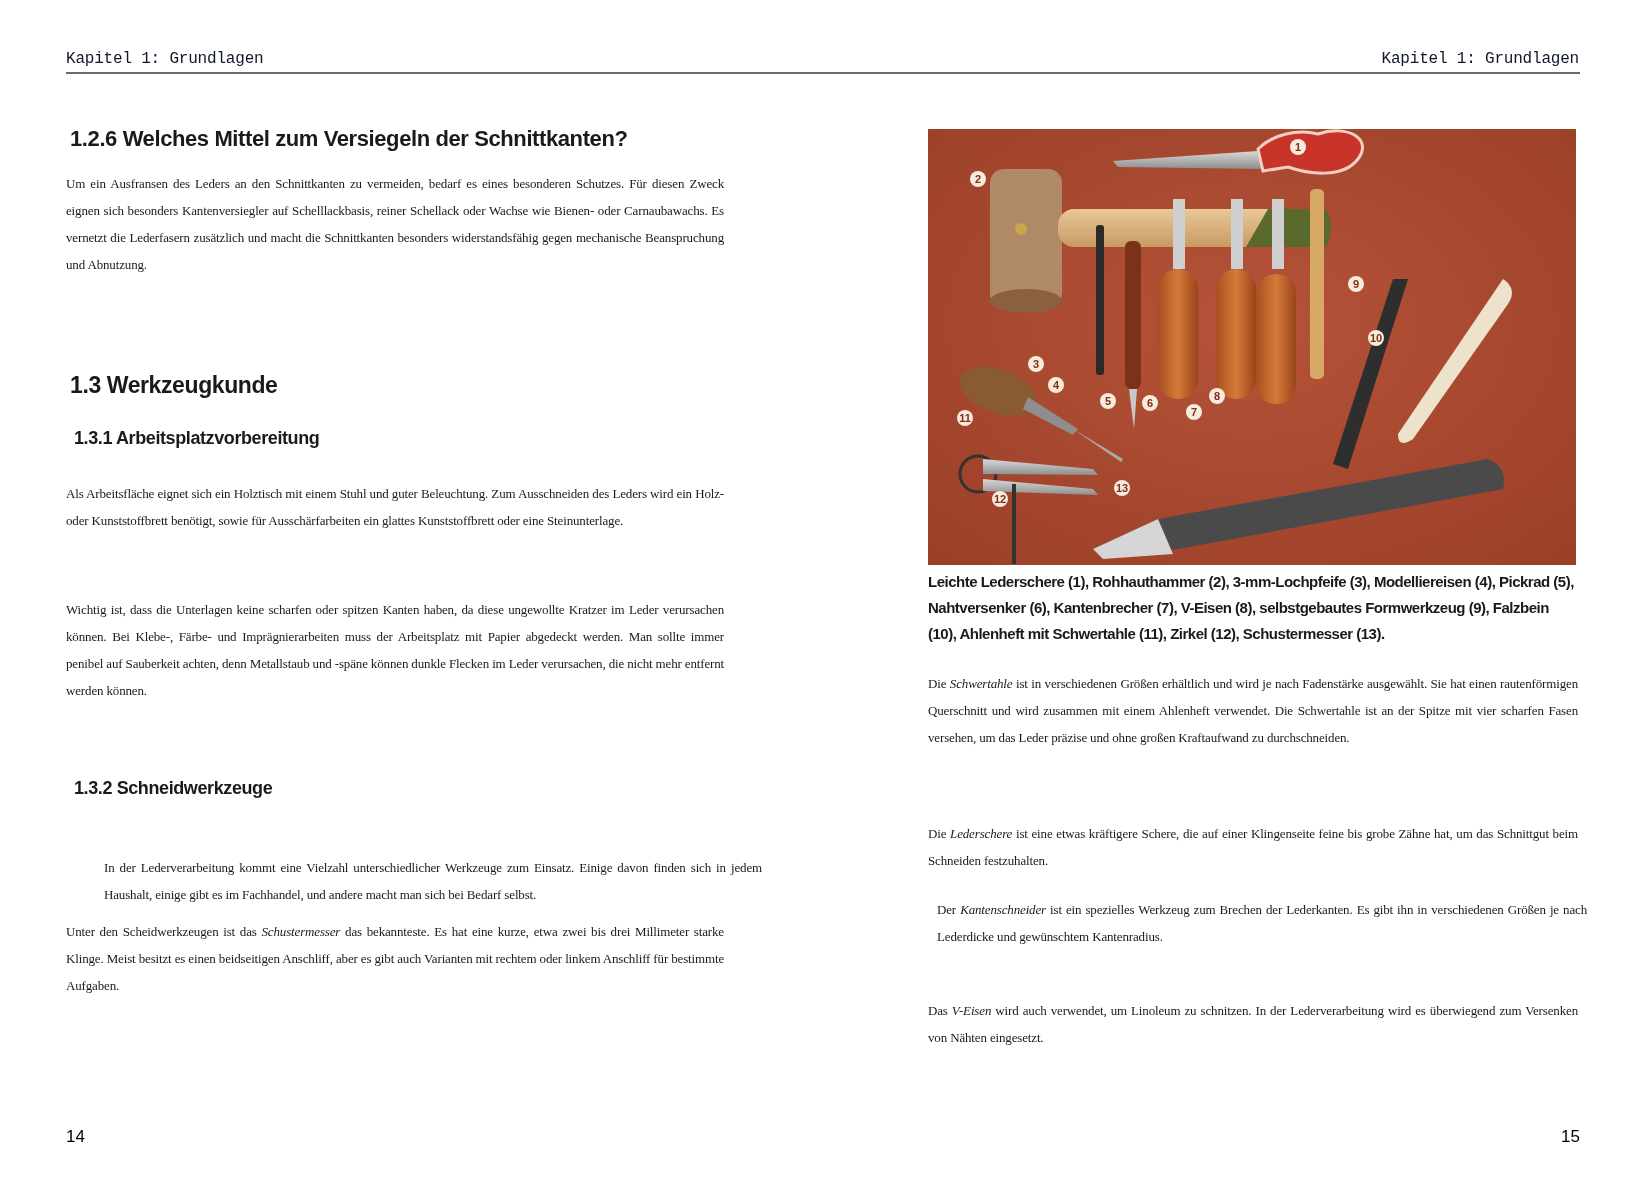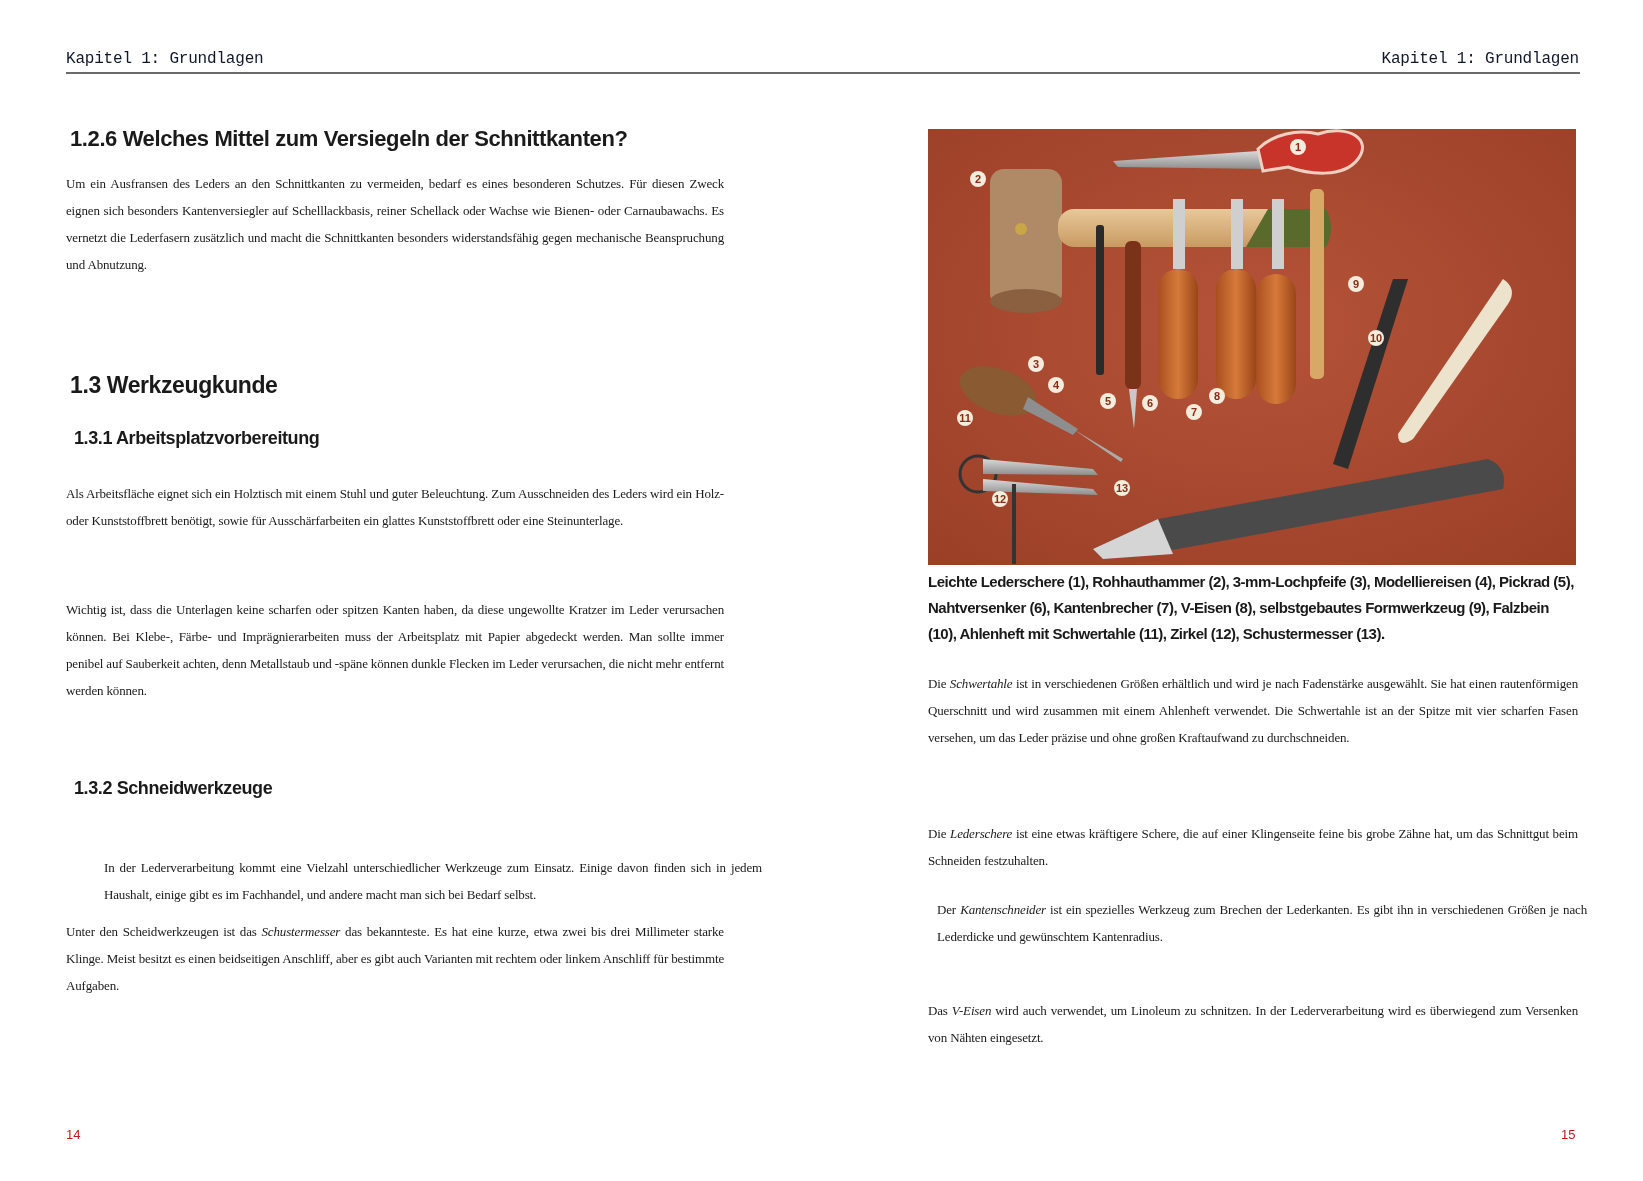--- a/index.html
+++ b/index.html
@@ -12,21 +12,21 @@
   .page-left { left:66px; width:658px; }
   .page-right { left:928px; width:650px; }
   .h2 { position:absolute; font-family:"Liberation Sans", sans-serif; font-weight:bold; font-size:22px; letter-spacing:-0.4px; margin:4px; }
   .h3 { position:absolute; font-family:"Liberation Sans", sans-serif; font-weight:bold; font-size:18px; letter-spacing:-0.4px; margin:8px; }
   .h1 { position:absolute; font-family:"Liberation Sans", sans-serif; font-weight:bold; font-size:23px; letter-spacing:-0.4px; margin:4px; }
   .para { position:absolute; font-family:"Liberation Serif", serif; font-size:13px; line-height:27px; text-align:justify; margin:0; letter-spacing:-0.15px; }
   .page-left .para { width:658px; }
   .page-right .para { width:650px; }
   .para em { }
   .caption { position:absolute; font-family:"Liberation Sans", sans-serif; font-weight:bold; font-size:15px; line-height:26px; width:650px; letter-spacing:-0.5px; margin:0; }
-  .folio { position:absolute; top:1127px; font-family:"Liberation Sans", sans-serif; font-size:13px; color:#b91c1c; }
+  .folio { position:absolute; top:1127px; font-family:"Liberation Sans", sans-serif; font-size:17px; color:#000000; }
   .folio-left { left:66px; }
   .folio-right { left:1561px; }
   .photo { position:absolute; left:928px; top:129px; width:648px; height:436px; overflow:hidden; }
   .photo svg { display:block; }
   .marker { font-family:"Liberation Sans", sans-serif; font-weight:bold; font-size:11px; }
 </style>
 </head>
 <body>
 
 <div class="running-head rh-left">Kapitel 1: Grundlagen</div>

